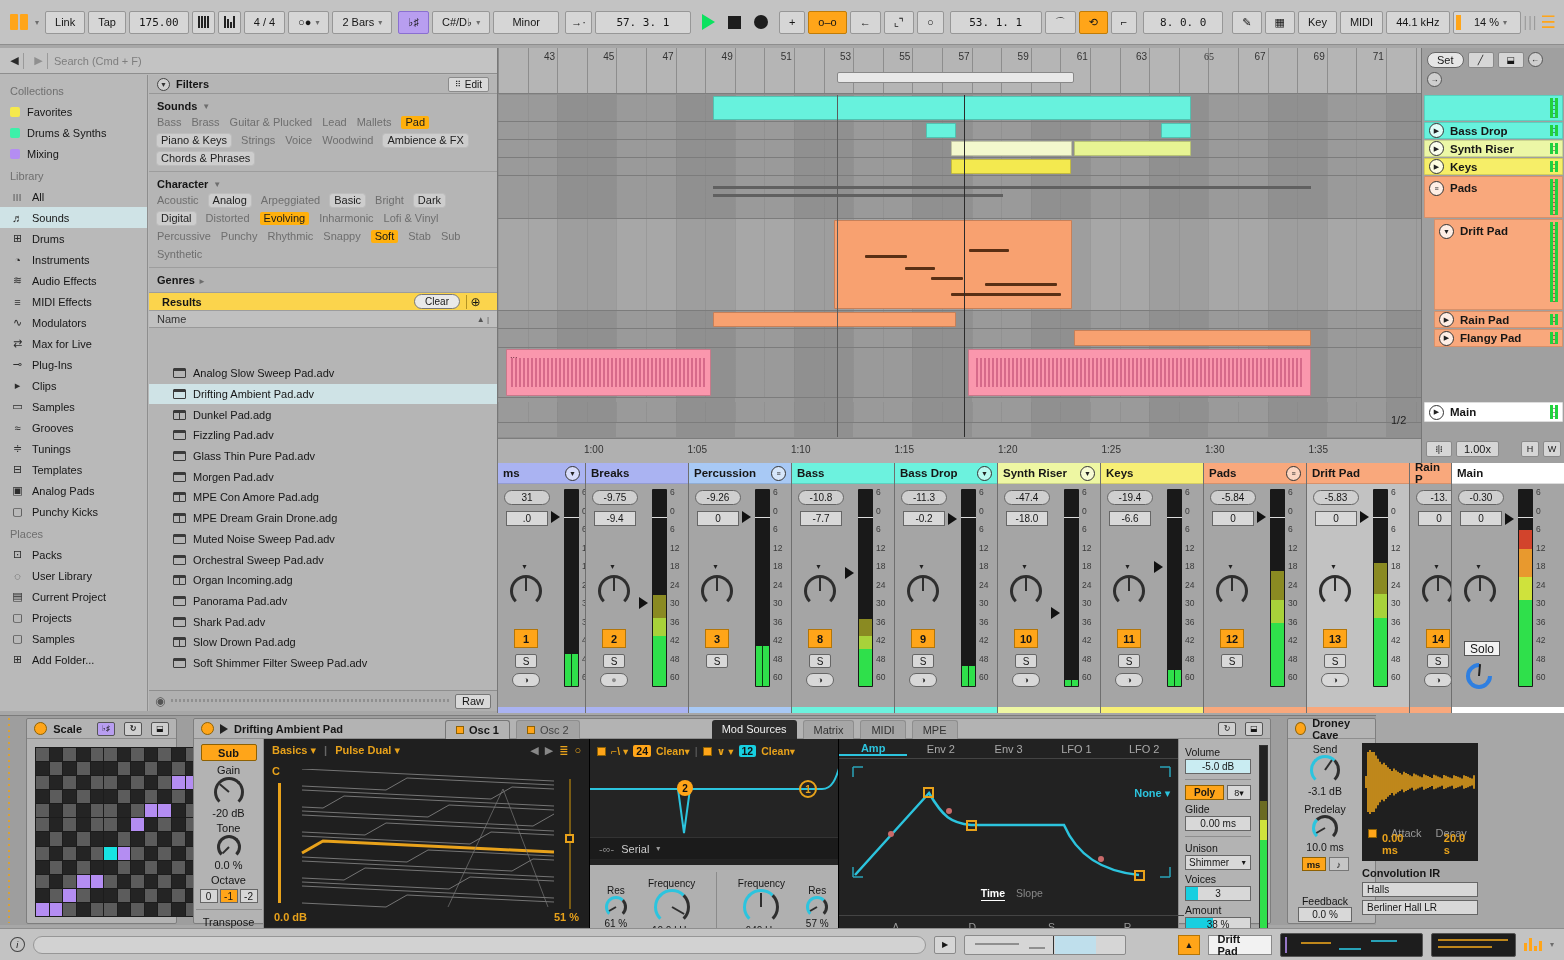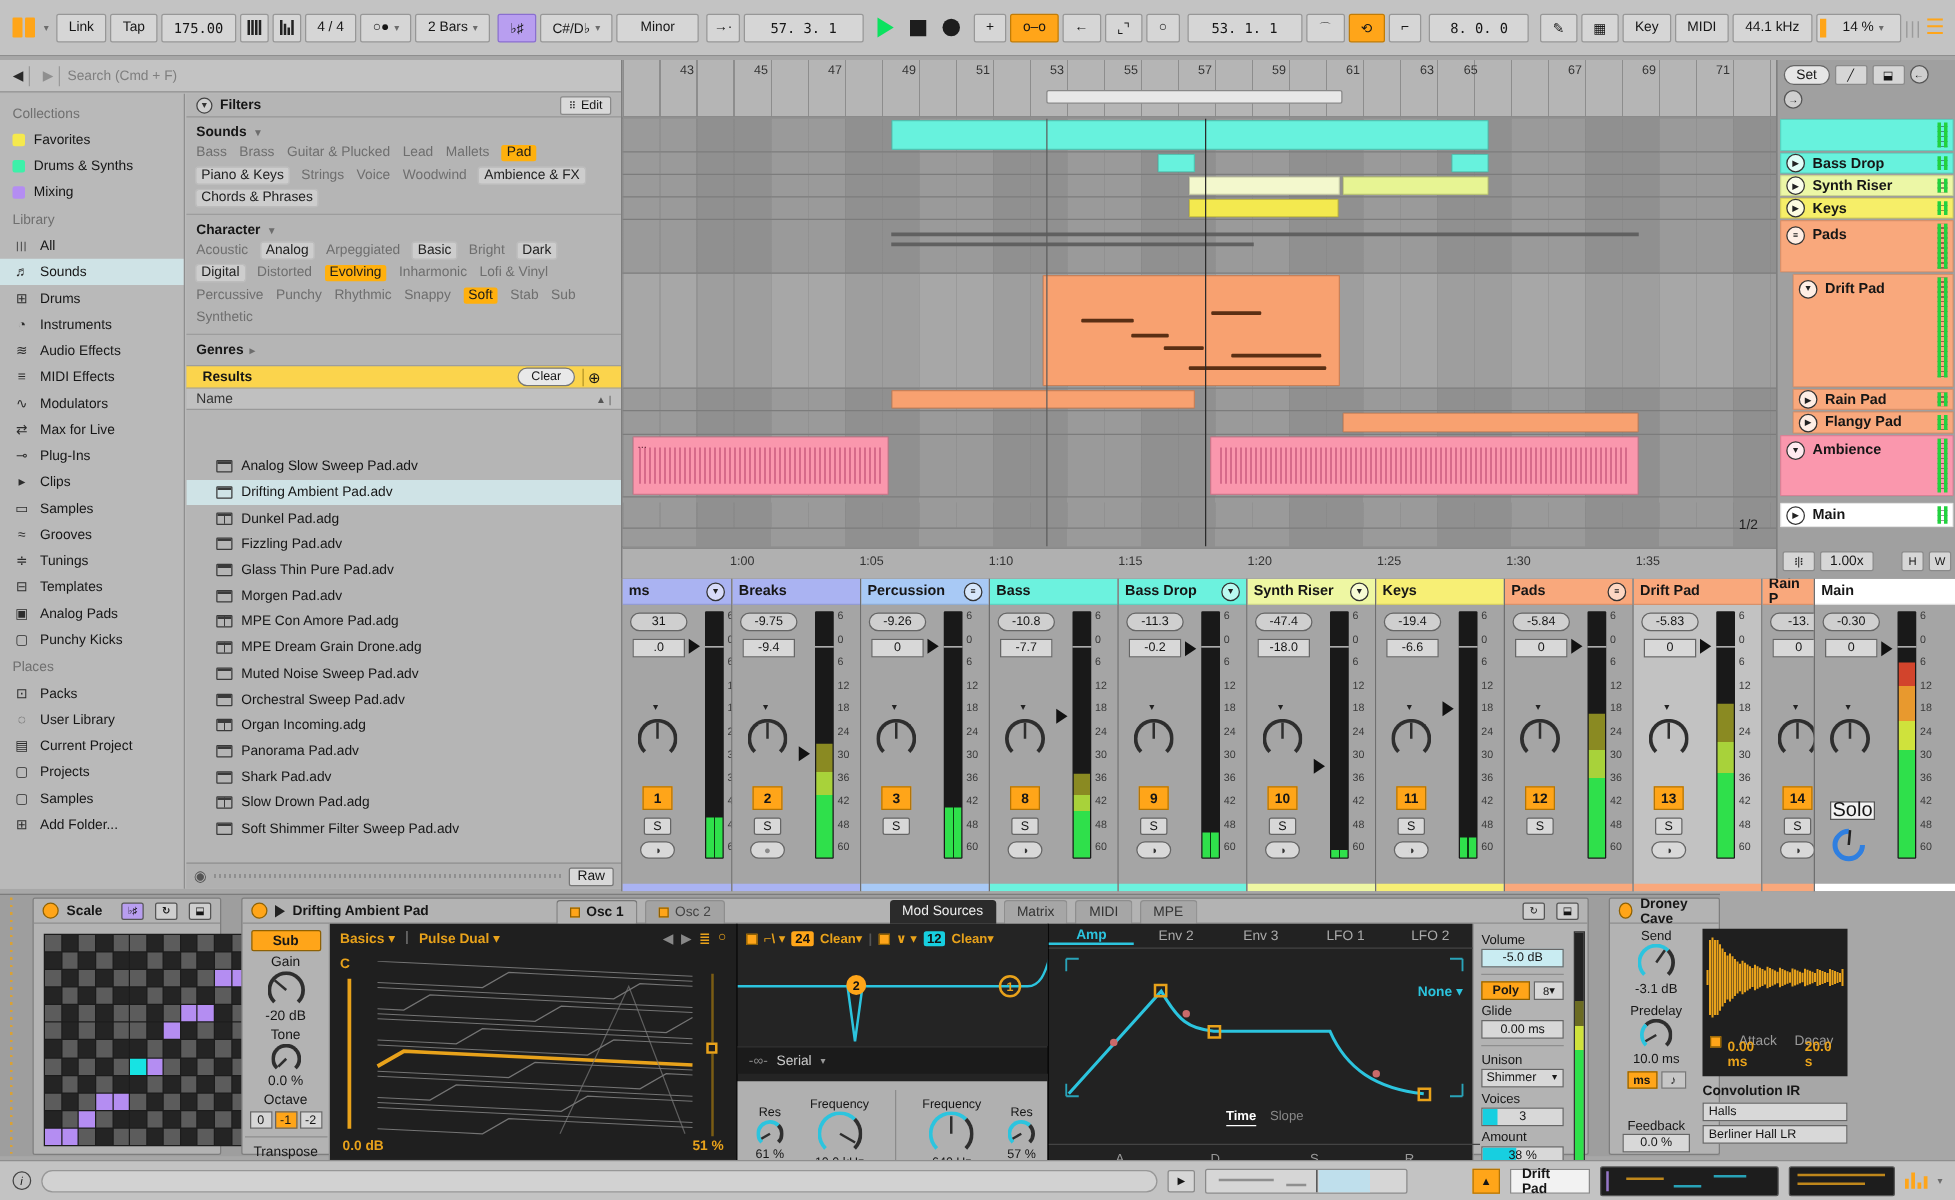--- a/index.html
+++ b/index.html
@@ -106,21 +106,21 @@
 .meter .mfill.hot{background:linear-gradient(to top,#2fe04b 0 55%,#cfe23c 55% 70%,#e8992e 70% 88%,#d2442c 88% 100%)}
 .meter .zline{position:absolute;left:0;right:0;top:28px;height:1px;background:#dcdcdc}
 .dbnum{position:absolute;font-size:8.5px;color:#3a3a3a;left:84px;width:18px}
 .panknob{position:absolute;left:12px;top:112px;width:32px;height:32px;border:3px solid #2e2e2e;border-bottom-color:transparent;border-radius:50%}
 .panknob i{position:absolute;left:50%;top:50%;width:2px;height:13px;background:#2e2e2e;transform-origin:50% 100%;transform:translate(-50%,-100%) rotate(var(--rot,0deg))}
 .pancaret{position:absolute;left:23px;top:100px;font-size:7px;color:#222}
 .tracknum{position:absolute;left:16px;top:166px;width:24px;height:19px;background:#ffa519;border:1px solid #b37508;display:flex;align-items:center;justify-content:center;font-weight:bold}
 .sbtn{position:absolute;left:17px;top:191px;width:22px;height:14px;background:#d8d8d8;border:1px solid #666;border-radius:2px;display:flex;align-items:center;justify-content:center;font-size:10px}
 .armbtn{position:absolute;left:14px;top:210px;width:28px;height:14px;background:#d8d8d8;border:1px solid #666;border-radius:7px;display:flex;align-items:center;justify-content:center;font-size:9px;color:#333}
 .colorband{position:absolute;left:0;right:0;bottom:0;height:6px}
-.solobtn{position:absolute;left:12px;top:178px;width:36px;height:15px;background:#f2f2f2;border:1px solid #555;display:flex;align-items:center;justify-content:center;font-size:16px}
+.solobtn{position:absolute;left:12px;top:178px;width:36px;height:15px;background:#f2f2f2;border:1px solid #555;display:flex;align-items:center;justify-content:center;font-size:12px}
 .xfade{position:absolute;left:14px;top:200px;width:26px;height:26px;border:4px solid #2f7fe0;border-top-color:transparent;border-radius:50%;transform:rotate(45deg)}
 .xfade i{position:absolute;left:50%;top:50%;width:2px;height:12px;background:#222;transform-origin:50% 0;transform:translate(-50%,0) rotate(140deg)}
 
 #devices{position:absolute;left:0;top:715px;width:1376px;height:210px;background:#9e9e9e;border-top:1px solid #7c7c7c;display:flex;padding:2px 0 2px 8px;gap:16px}
 .dotstrip{width:5px;height:100%;background:repeating-linear-gradient(#e8a21b 0 2px,transparent 2px 6px);opacity:.8}
 .device{position:relative;height:206px;background:#b3b3b3;border:1px solid #7e7e7e;border-radius:2px}
 .dtitle{height:20px;display:flex;align-items:center;gap:6px;padding:0 7px;border-bottom:1px solid #8e8e8e;font-weight:bold}
 .oncirc{width:13px;height:13px;border-radius:50%;background:#ffa519;border:1px solid #8e6104}
 .prevtri{width:0;height:0;border-left:8px solid #222;border-top:5px solid transparent;border-bottom:5px solid transparent}
 .dico{width:18px;height:14px;border:1px solid #555;border-radius:2px;background:#cfcfcf;display:flex;align-items:center;justify-content:center;font-size:8px;margin-left:3px}
@@ -578,21 +578,21 @@
       <div class="barnum" style="left: 105.2px;">45</div>
       <div class="barnum" style="left: 164.4px;">47</div>
       <div class="barnum" style="left: 223.6px;">49</div>
       <div class="barnum" style="left: 282.8px;">51</div>
       <div class="barnum" style="left: 342px;">53</div>
       <div class="barnum" style="left: 401.2px;">55</div>
       <div class="barnum" style="left: 460.4px;">57</div>
       <div class="barnum" style="left: 519.6px;">59</div>
       <div class="barnum" style="left: 578.8px;">61</div>
       <div class="barnum" style="left: 638px;">63</div>
-      <div class="barnum" style="left: 673px;">65</div>
+      <div class="barnum" style="left: 706px; font-family: Liberation Serif, serif;">65</div>
       <div class="barnum" style="left: 756.4px;">67</div>
       <div class="barnum" style="left: 815.6px;">69</div>
       <div class="barnum" style="left: 874.8px;">71</div>
       <div id="loopbar" style="left: 339px; width: 237px;"></div>
     </div>
   <div id="lanes">
       <div class="lane" style="top: 0px; height: 27px;">
         <div class="clip midicyan" style="left: 215px; width: 478px; background: rgb(103, 242, 221);"></div>
       </div>
       <div class="lane" style="top: 27px; height: 18px;">
@@ -696,25 +696,20 @@
       </div>
       <div class="throw" style="top: 263px; height: 17px; background: rgb(249, 168, 124); left: 12px;">
         <div class="thico">▶</div>
         <div class="thname">Rain Pad</div>
         <div class="minimeter on"></div>
       </div>
       <div class="throw" style="top: 281px; height: 18px; background: rgb(249, 168, 124); left: 12px;">
         <div class="thico">▶</div>
         <div class="thname">Flangy Pad</div>
         <div class="minimeter on"></div>
-      </div>
-      <div class="throw" style="top: 300px; height: 49px; background: rgb(250, 151, 173);">
-        <div class="thico" style="align-self: flex-start; margin-top: 4px;">▼</div>
-        <div class="thname" style="align-self: flex-start; margin-top: 5px;">Ambience</div>
-        <div class="minimeter on" style="max-height: 80px;"></div>
       </div>
       <div class="throw" style="top: 354px; height: 20px; background: rgb(255, 255, 255);">
         <div class="thico">▶</div>
         <div class="thname">Main</div>
         <div class="minimeter on"></div>
       </div>
     </div>
 </div>
 
 <div id="mixer">

